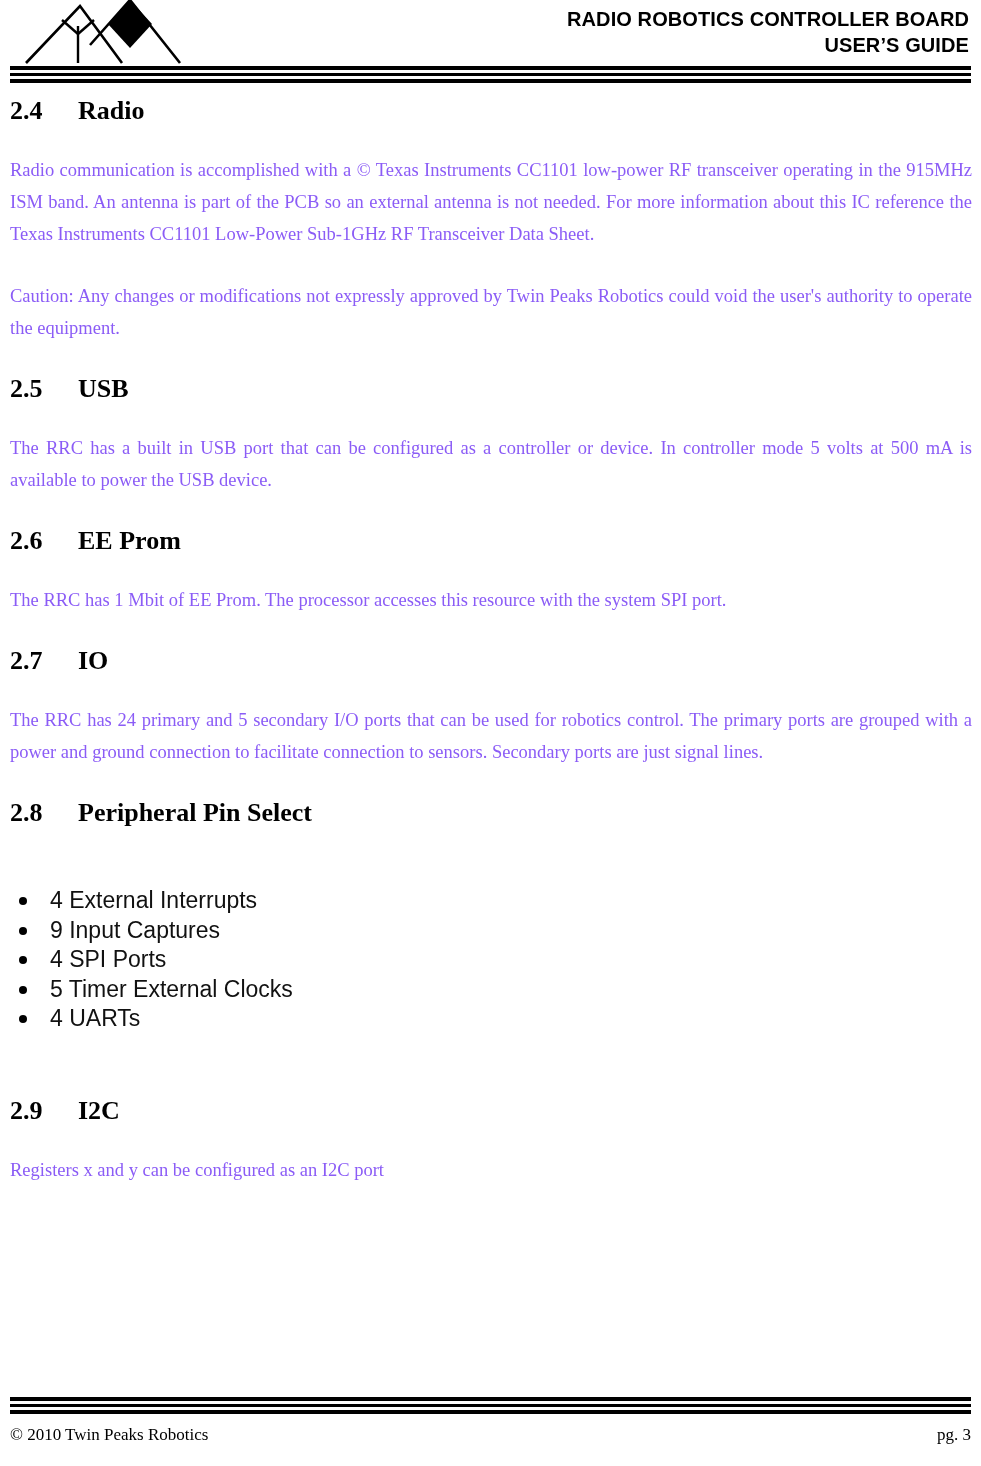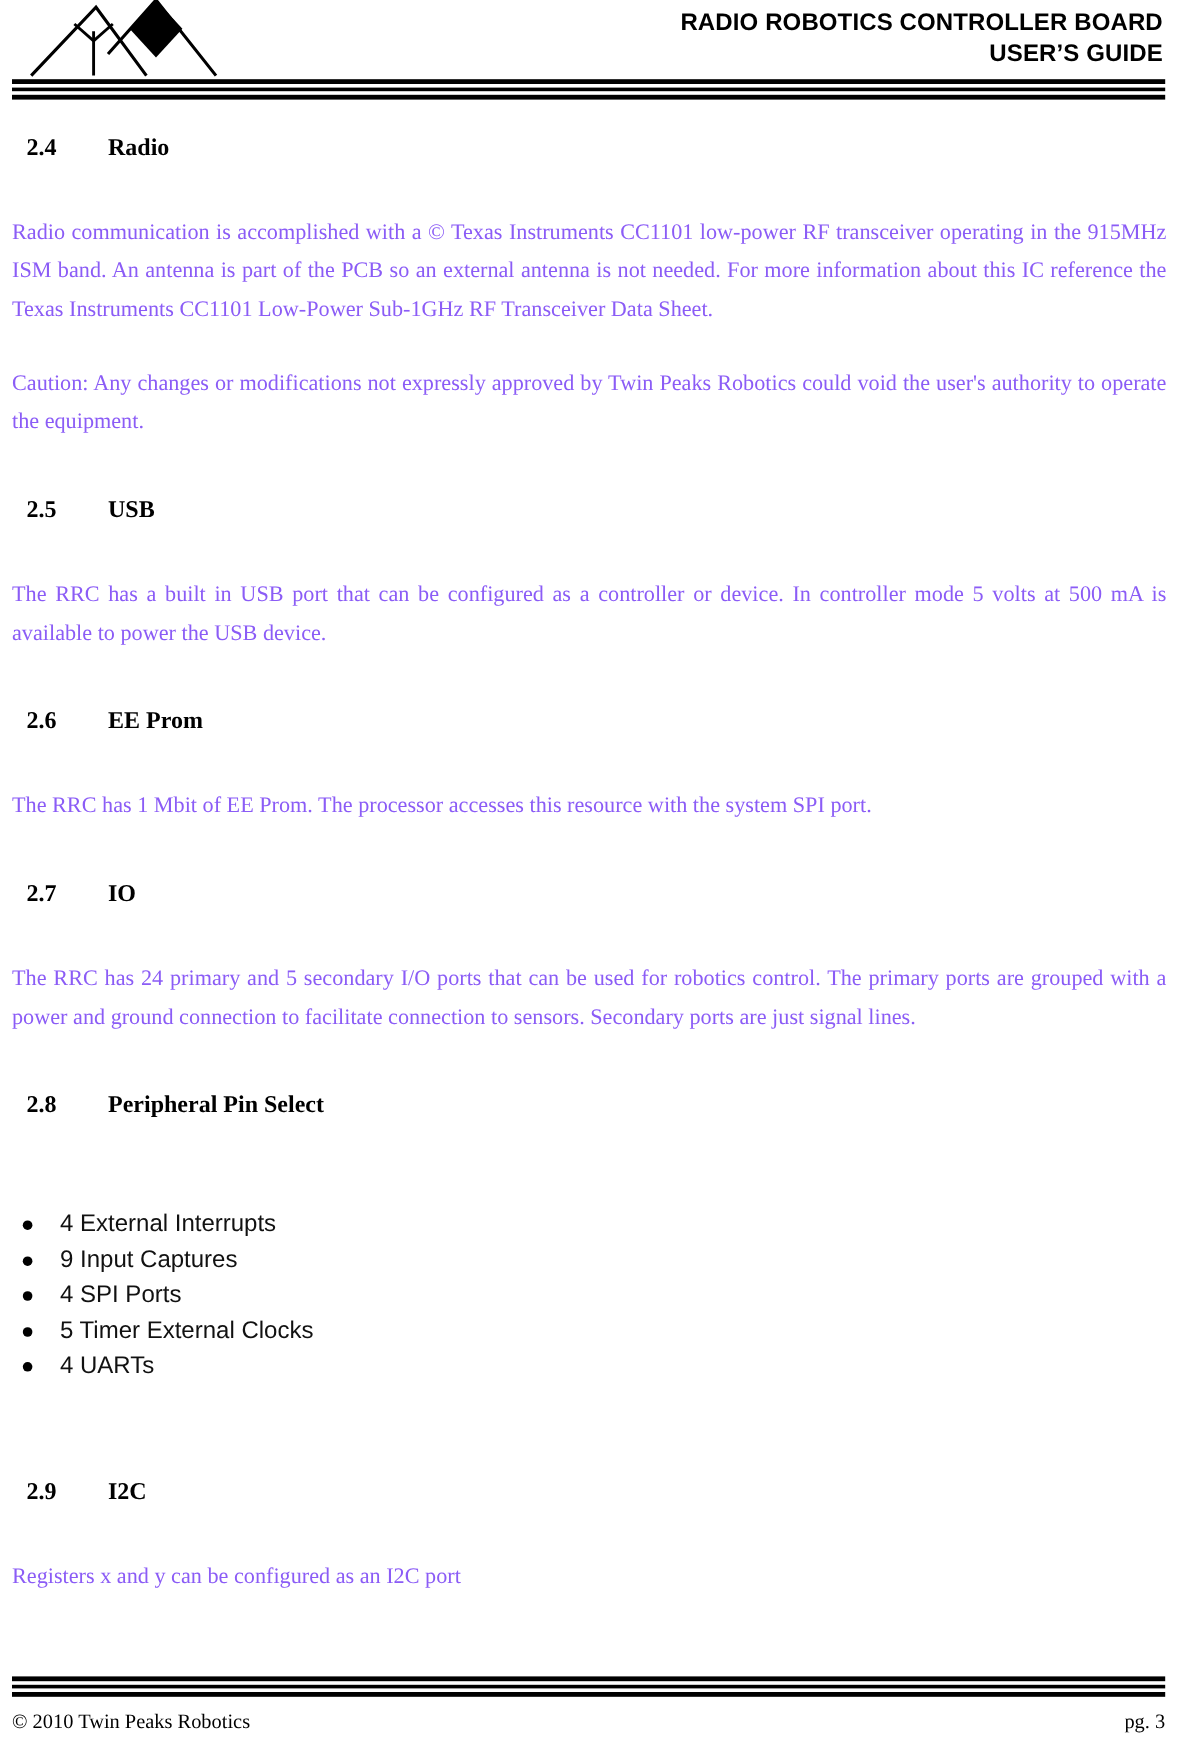--- a/index.html
+++ b/index.html
@@ -102,23 +102,23 @@
   .content {
     position: absolute;
     left: 10px;
     top: 96px;
     width: 962px;
   }
 
   h2.section {
     font-family: "Liberation Serif", serif;
     font-weight: bold;
-    font-size: 20px;
+    font-size: 26px;
     line-height: 30px;
-    margin: 12px;
+    margin: 0;
     padding: 0;
     display: flex;
     align-items: baseline;
   }
   h2.section .num {
     display: inline-block;
     width: 68px;
     flex: 0 0 68px;
   }
   h2.section .ttl {
@@ -141,21 +141,21 @@
   .sp-after-para { height: 30px; }
 
   ul.bullets {
     list-style: none;
     margin: 0;
     padding: 0;
   }
   ul.bullets li {
     position: relative;
     font-family: "Liberation Sans", sans-serif;
-    font-size: 20px;
+    font-size: 23px;
     line-height: 29.5px;
     padding-left: 40px;
     color: #111;
   }
   ul.bullets li .dot {
     position: absolute;
     left: 9px;
     top: 11px;
     width: 8px;
     height: 8px;

